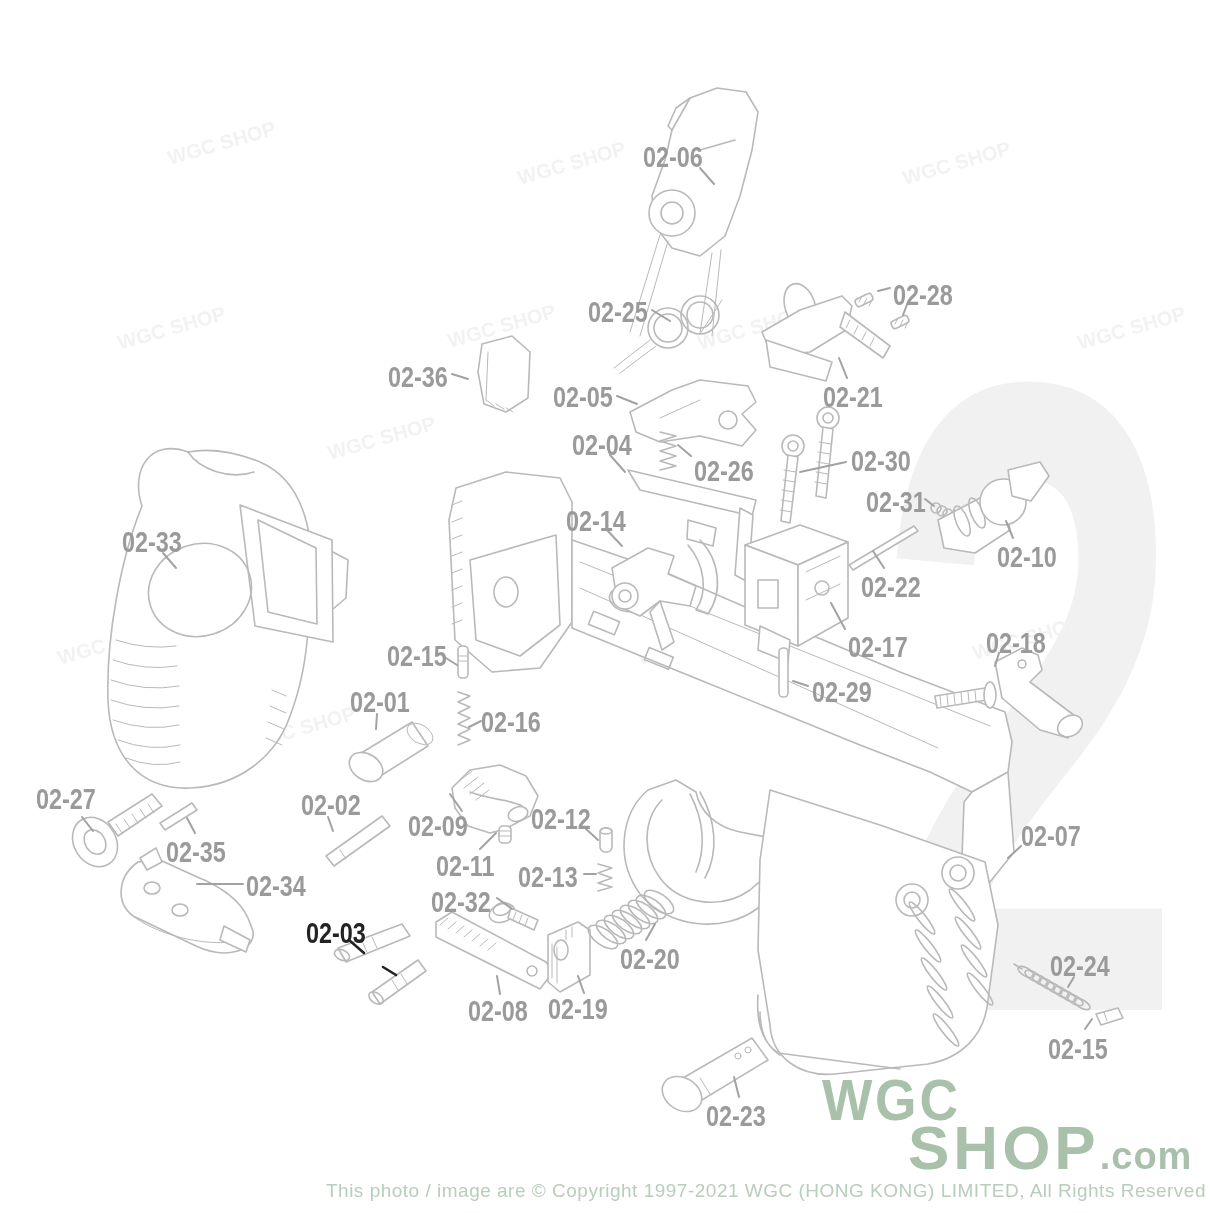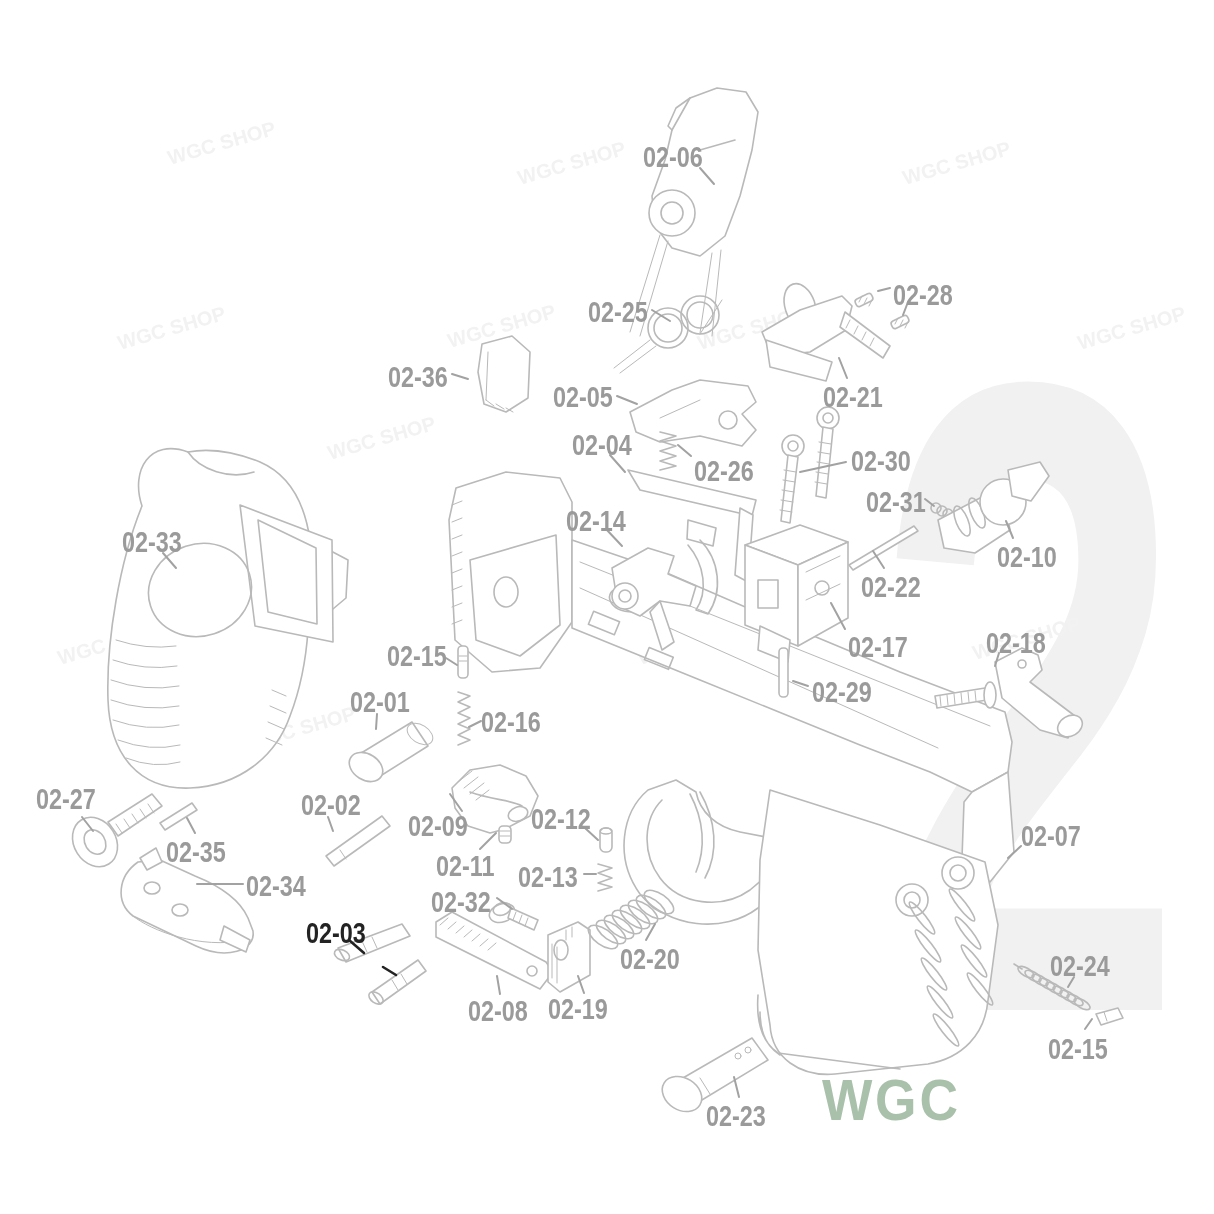--- a/index.html
+++ b/index.html
@@ -411,13 +411,15 @@
       <div class="part-label highlight" style="left: 306px; top: 916px;">02-03</div>
       <div class="part-label" style="left: 620px; top: 942px;">02-20</div>
       <div class="part-label" style="left: 1050px; top: 949px;">02-24</div>
       <div class="part-label" style="left: 468px; top: 994px;">02-08</div>
       <div class="part-label" style="left: 548px; top: 992px;">02-19</div>
       <div class="part-label" style="left: 1048px; top: 1032px;">02-15</div>
       <div class="part-label" style="left: 706px; top: 1099px;">02-23</div>
     </div>
 
   <div class="logo-l1">WGC</div>
+  <div class="logo-l2"><span class="logo-shop">SHOP</span><span class="logo-com">.com</span></div>
+  <div class="copyright">This photo / image are © Copyright 1997-2021 WGC (HONG KONG) LIMITED, All Rights Reserved</div>
 </div>
 
 </body></html>

